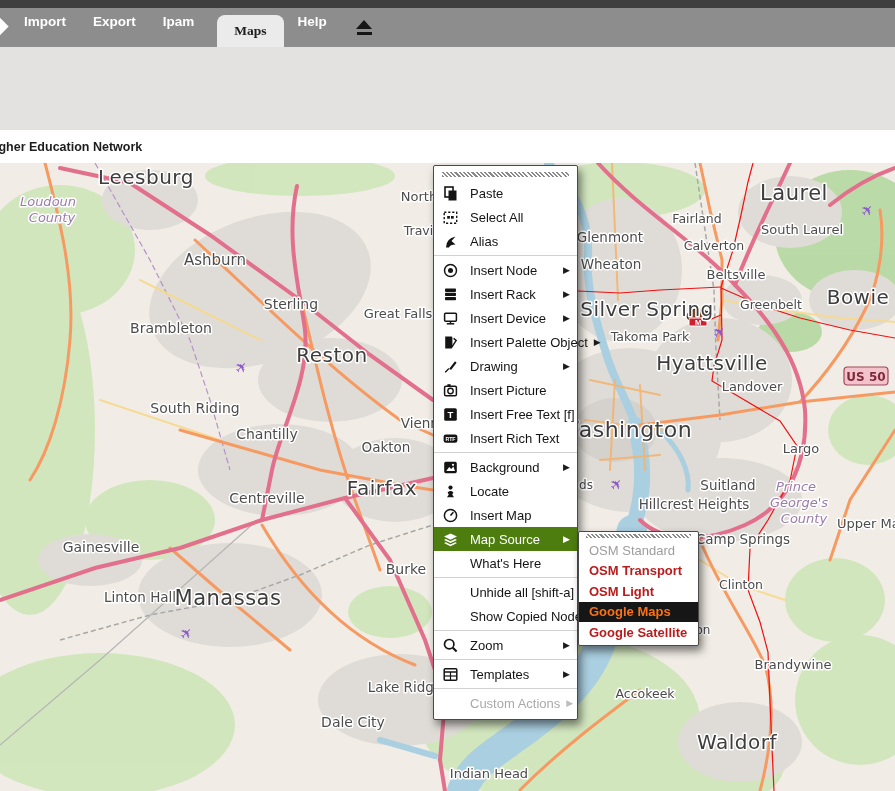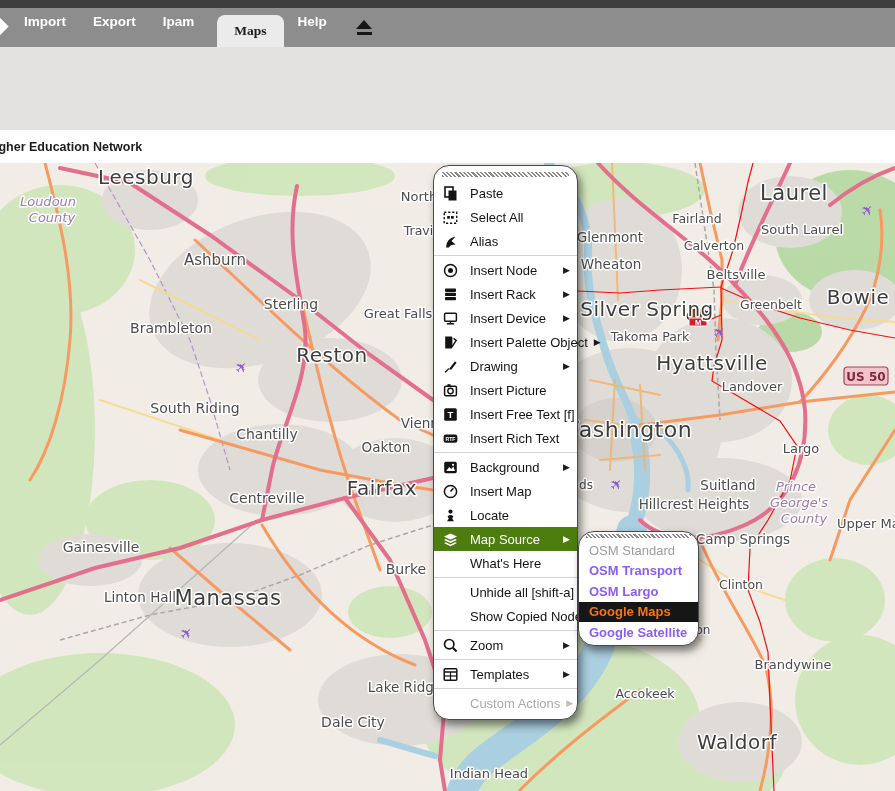--- a/index.html
+++ b/index.html
@@ -16,38 +16,38 @@
       border-right:8.5px solid transparent;border-bottom:9px solid #161616;}
   .eject:after{content:"";position:absolute;left:1px;right:1px;bottom:0;height:3.5px;background:#161616;}
   .corner-frag{position:absolute;left:-7px;top:12px;width:13px;height:13px;background:#fff;transform:rotate(45deg);}
   .panel{height:83px;background:#e3e2e1;}
   .title-strip{height:33px;background:#fff;display:flex;align-items:center;border-bottom:1px solid #d6d6d6;}
   .page-title{font-size:12.5px;font-weight:bold;color:#1c1c1c;margin-left:-5px;white-space:nowrap;}
   
   .map{position:absolute;left:0;top:163px;width:895px;height:628px;background:#f1ede6;}
   .map svg{position:absolute;left:0;top:0;}
   
-  .menu{position:absolute;background:#fff;border:1px solid #4a4a4a;border-radius:16px;
+  .menu{position:absolute;background:#fff;border:1px solid #4a4a4a;border-radius:2px;
         box-shadow:3px 5px 9px rgba(0,0,0,.5);z-index:10;box-sizing:border-box;}
   #context-menu{left:433px;top:165px;width:145px;padding:3px 0 4px;}
   #map-source-submenu{left:578px;top:531px;width:121px;padding:1px 0 2px;z-index:11;}
   .tear{height:5px;margin:3px 8px 4px;background:repeating-linear-gradient(45deg,#8a8a8a 0 1.5px,#fff 1.5px 3px);}
   .tear.small{height:4px;margin:1px 7px 2px;}
   .menu-item{display:flex;align-items:center;height:24px;padding:0 7px 0 8px;font-size:13px;color:#141414;cursor:pointer;}
   .menu-item .mi-icon{width:17px;height:17px;flex:0 0 17px;margin-right:11px;color:#141414;}
   .menu-item .mi-icon svg{width:17px;height:17px;display:block;}
   .menu-item .mi-label{white-space:nowrap;}
   .menu-item .mi-arrow{margin-left:auto;font-size:9px;color:#1a1a1a;padding-left:6px;}
   .menu-item.hl{background:#4d7c0f;color:#fff;}
   .menu-item.hl .mi-icon,.menu-item.hl .mi-arrow{color:#fff;}
   .menu-item.dis{color:#a9a9a9;cursor:default;}
   .menu-item.dis .mi-arrow{color:#bdbdbd;}
   .menu-sep{height:1px;background:#d2d2d2;margin:2px 0;}
   .sub-item{display:flex;align-items:center;height:20.5px;padding:0 10px;font-size:13px;
-            font-weight:bold;color:#8b5cf6;cursor:pointer;}
+            font-weight:bold;color:#b91c1c;cursor:pointer;}
   .sub-item.sel{background:#161616;color:#f97316;}
   .sub-item.dis{color:#9d9d9d;font-weight:normal;cursor:default;}
 </style>
 </head>
 <body>
 
 <div class="win-strip"></div>
 <div class="topbar">
   <div class="corner-frag"></div>
   <nav id="nav-items" style="display:flex;align-items:stretch;height:39px;">
@@ -363,34 +363,34 @@
             <path d="M4.2 12 L7.2 8 L9.2 10 L11.4 7.4 L13 12 Z" fill="#fff"></path>
             <circle cx="11" cy="5.8" r="1.1" fill="#fff"></circle>
           </svg>
         </span>
         <span class="mi-label">Background</span>
         <span class="mi-arrow">▶</span>
       </div>
       <div class="menu-item">
         <span class="mi-icon">
           <svg viewBox="0 0 17 17">
+            <circle cx="8.5" cy="4.6" r="2.1" fill="currentColor"></circle>
+            <path d="M5.6 9.4 Q8.5 6.8 11.4 9.4 L10.2 11.4 L12 14.2 L5 14.2 L6.8 11.4 Z" fill="currentColor"></path>
+          </svg>
+        </span>
+        <span class="mi-label">Locate</span>
+      </div>
+      <div class="menu-item">
+        <span class="mi-icon">
+          <svg viewBox="0 0 17 17">
             <circle cx="8.5" cy="8.5" r="6.1" fill="none" stroke="currentColor" stroke-width="1.5"></circle>
             <line x1="8.5" y1="8.5" x2="11.4" y2="5.2" stroke="currentColor" stroke-width="1.6"></line>
           </svg>
         </span>
         <span class="mi-label">Insert Map</span>
-      </div>
-      <div class="menu-item">
-        <span class="mi-icon">
-          <svg viewBox="0 0 17 17">
-            <circle cx="8.5" cy="4.6" r="2.1" fill="currentColor"></circle>
-            <path d="M5.6 9.4 Q8.5 6.8 11.4 9.4 L10.2 11.4 L12 14.2 L5 14.2 L6.8 11.4 Z" fill="currentColor"></path>
-          </svg>
-        </span>
-        <span class="mi-label">Locate</span>
       </div>
       <div class="menu-item hl">
         <span class="mi-icon">
           <svg viewBox="0 0 17 17">
             <path d="M8.5 2.4 L15 5.6 L8.5 8.8 L2 5.6 Z" fill="currentColor"></path>
             <path d="M3.8 8 L8.5 10.3 L13.2 8 L15 8.9 L8.5 12.1 L2 8.9 Z" fill="currentColor"></path>
             <path d="M3.8 11.2 L8.5 13.5 L13.2 11.2 L15 12.1 L8.5 15.3 L2 12.1 Z" fill="currentColor"></path>
           </svg>
         </span>
         <span class="mi-label">Map Source</span>
@@ -440,17 +440,17 @@
         <span class="mi-arrow">▶</span>
       </div>
     </div>
 </div>
 
 <div class="menu" id="map-source-submenu">
   <div class="tear small"></div>
   <div id="submenu-items">
       <div class="sub-item dis">OSM Standard</div>
       <div class="sub-item">OSM Transport</div>
-      <div class="sub-item">OSM Largo</div>
+      <div class="sub-item">OSM Light</div>
       <div class="sub-item sel">Google Maps</div>
       <div class="sub-item">Google Satellite</div>
     </div>
 </div>
 
 </body></html>

